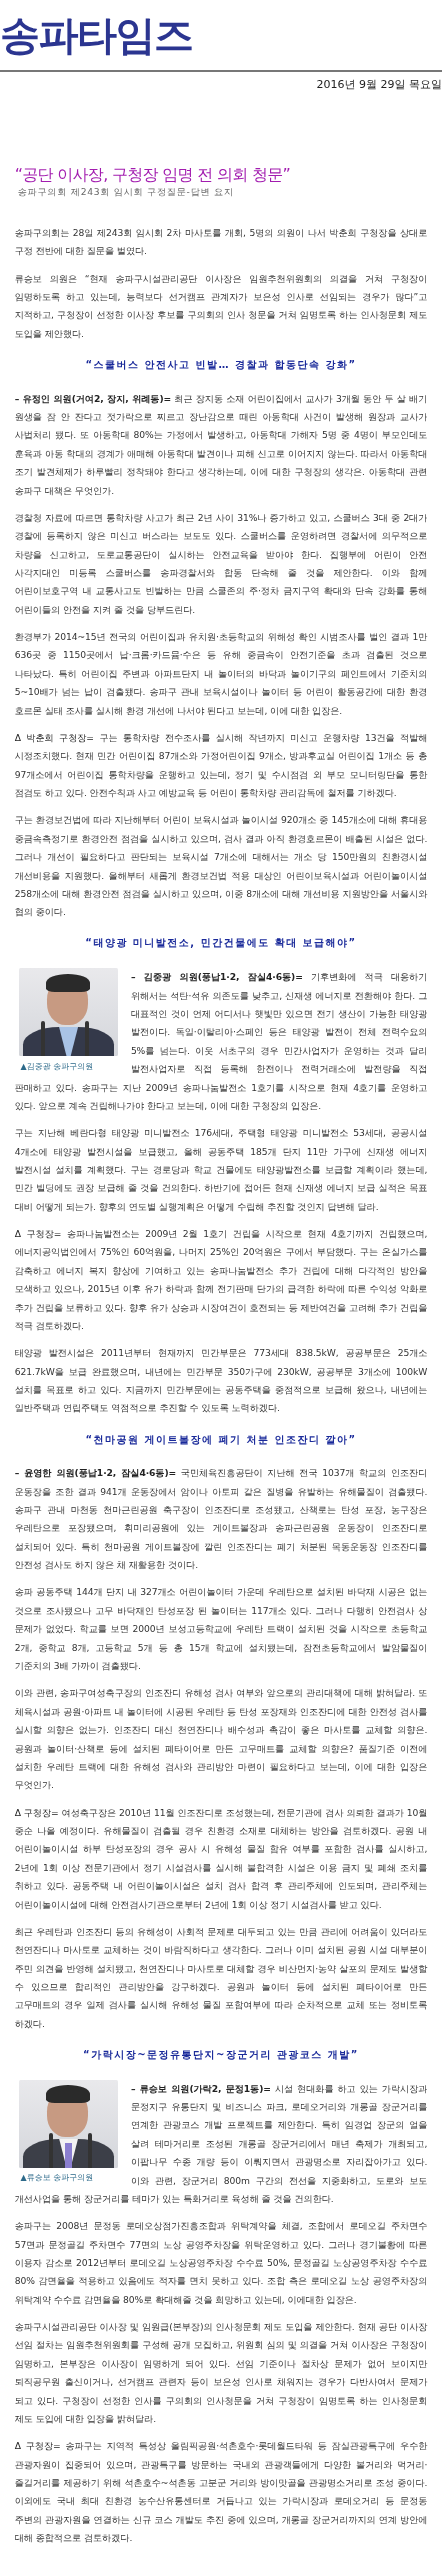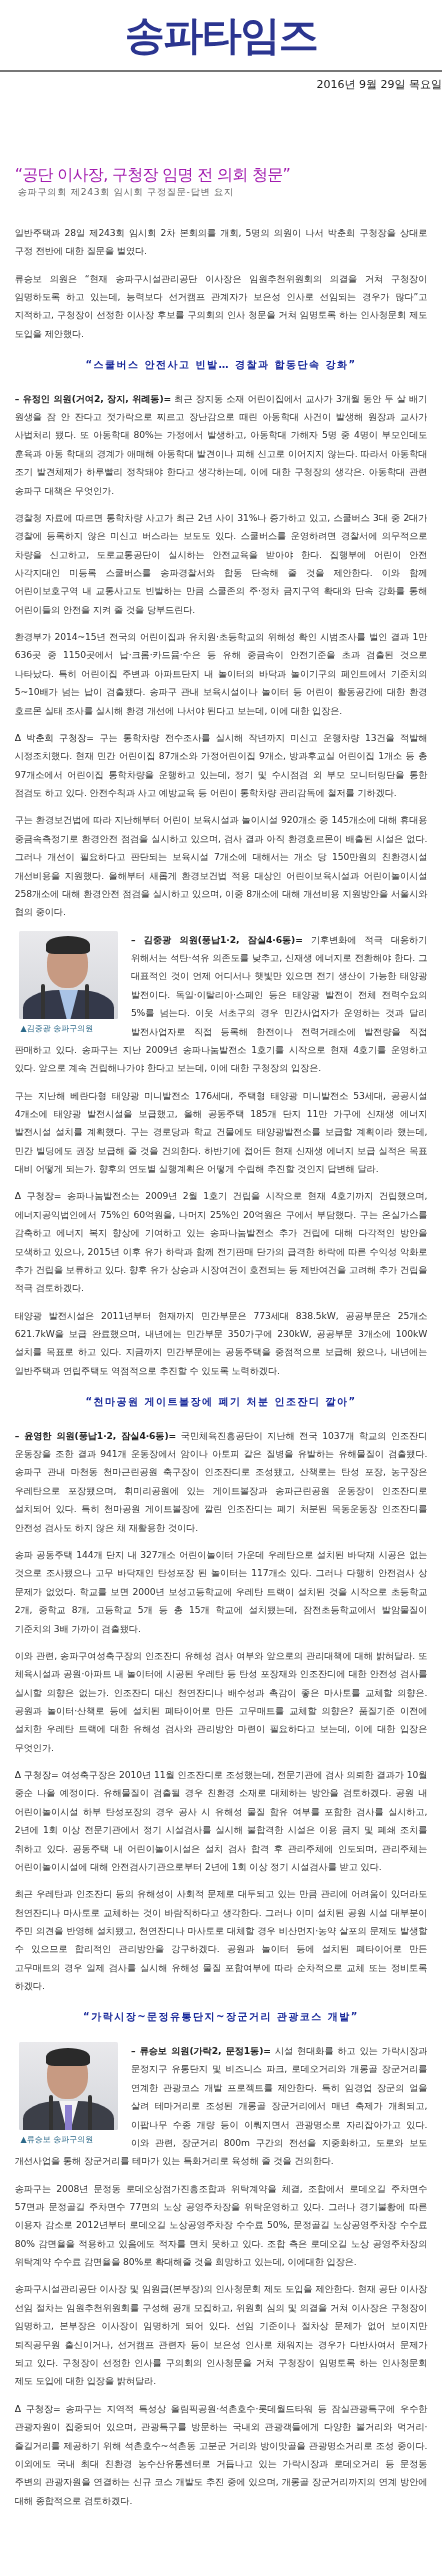--- a/index.html
+++ b/index.html
@@ -1,17 +1,17 @@
 <!DOCTYPE html>
 <html style="font-size:11.8px"><head>
 <meta charset="utf-8">
 <style>
   html, body { margin: 0; padding: 0; background: #ffffff; }
   body { width: 442px; font-family: "DejaVu Sans", sans-serif; color: #222; }
-  .masthead { height: 70px; display: flex; align-items: center; justify-content: center; }
+  .masthead { height: 70px; display: flex; align-items: center; }
   .logo { font-family: "DejaVu Sans", sans-serif; font-weight: bold; font-size: 40px; color: #2b3590; letter-spacing: -1.5px; line-height: 1; }
   .rule { height: 1.5px; background: #777; margin: 0; }
   .dateline { text-align: right; font-size: 11px; color: #222; padding: 5.9px 0 0 0; height: 17.7px; }
   .spacer-top { height: 71px; }
   .headline { margin: 0 14.7px; font-size: 16px; font-weight: normal; color: #a21caf; letter-spacing: -0.7px; line-height: 1.15; }
   .subhead { margin: 1.5px 17.7px 0 17.7px; font-size: 9.2px; color: #666; letter-spacing: 0.7px; }
   .article { padding: 0 14.7px; }
   p.para { margin: 0 0 8.8px 0; font-size: 9.2px; line-height: 18.4px; color: #333; text-align: justify; letter-spacing: -0.1px; word-break: keep-all; }
   .lead-space { height: 25px; }
   h3.section { margin: 14.7px 0 17.7px 0; font-size: 10px; font-weight: bold; color: #1a2a9a; letter-spacing: 1.5px; text-align: center; }
@@ -41,35 +41,36 @@
 </header>
 
 <div class="spacer-top"></div>
 
 <h1 class="headline">“공단 이사장, 구청장 임명 전 의회 청문”</h1>
 <div class="subhead">송파구의회 제243회 임시회 구정질문-답변 요지</div>
 
 <div class="lead-space"></div>
 
 <main class="article">
-  <p class="para">일반주택과 28일 제243회 임시회 2차 본회의를 개회, 5명의 의원이 나서 박춘희 구청장을 상대로 구정 전반에 대한 질문을 벌였다.</p>
+  <p class="para">송파구의회는 28일 제243회 임시회 2차 마사토를 개회, 5명의 의원이 나서 박춘희 구청장을 상대로 구정 전반에 대한 질문을 벌였다.</p>
   <p class="para">류승보 의원은 “현재 송파구시설관리공단 이사장은 임원추천위원회의 의결을 거쳐 구청장이 임명하도록 하고 있는데, 능력보다 선거캠프 관계자가 보은성 인사로 선임되는 경우가 많다”고 지적하고, 구청장이 선정한 이사장 후보를 구의회의 인사 청문을 거쳐 임명토록 하는 인사청문회 제도 도입을 제안했다.</p>
 
   <section>
     <h3 class="section">“스쿨버스 안전사고 빈발… 경찰과 합동단속 강화”</h3>
     <div class="qa">
       <p class="para"><span class="speaker">– 유정인 의원(거여2, 장지, 위례동)=</span><span> 최근 장지동 소재 어린이집에서 교사가 3개월 동안 두 살 배기 원생을 잠 안 잔다고 젓가락으로 찌르고 장난감으로 때린 아동학대 사건이 발생해 원장과 교사가 사법처리 됐다. 또 아동학대 80%는 가정에서 발생하고, 아동학대 가해자 5명 중 4명이 부모인데도 훈육과 아동 학대의 경계가 애매해 아동학대 발견이나 피해 신고로 이어지지 않는다. 따라서 아동학대 조기 발견체제가 하루빨리 정착돼야 한다고 생각하는데, 이에 대한 구청장의 생각은. 아동학대 관련 송파구 대책은 무엇인가.</span></p>
       <p class="para">경찰청 자료에 따르면 통학차량 사고가 최근 2년 사이 31%나 증가하고 있고, 스쿨버스 3대 중 2대가 경찰에 등록하지 않은 미신고 버스라는 보도도 있다. 스쿨버스를 운영하려면 경찰서에 의무적으로 차량을 신고하고, 도로교통공단이 실시하는 안전교육을 받아야 한다. 집행부에 어린이 안전 사각지대인 미등록 스쿨버스를 송파경찰서와 합동 단속해 줄 것을 제안한다. 이와 함께 어린이보호구역 내 교통사고도 빈발하는 만큼 스쿨존의 주·정차 금지구역 확대와 단속 강화를 통해 어린이들의 안전을 지켜 줄 것을 당부드린다.</p>
     </div>
     <p class="para">환경부가 2014~15년 전국의 어린이집과 유치원·초등학교의 위해성 확인 시범조사를 벌인 결과 1만 636곳 중 1150곳에서 납·크롬·카드뮴·수은 등 유해 중금속이 안전기준을 초과 검출된 것으로 나타났다. 특히 어린이집 주변과 아파트단지 내 놀이터의 바닥과 놀이기구의 페인트에서 기준치의 5~10배가 넘는 납이 검출됐다. 송파구 관내 보육시설이나 놀이터 등 어린이 활동공간에 대한 환경 호르몬 실태 조사를 실시해 환경 개선에 나서야 된다고 보는데, 이에 대한 입장은.</p>
     <p class="para"><span class="ans">Δ 박춘희 구청장=</span><span> 구는 통학차량 전수조사를 실시해 작년까지 미신고 운행차량 13건을 적발해 시정조치했다. 현재 민간 어린이집 87개소와 가정어린이집 9개소, 방과후교실 어린이집 1개소 등 총 97개소에서 어린이집 통학차량을 운행하고 있는데, 정기 및 수시점검 외 부모 모니터링단을 통한 점검도 하고 있다. 안전수칙과 사고 예방교육 등 어린이 통학차량 관리감독에 철저를 기하겠다.</span></p>
     <p class="para">구는 환경보건법에 따라 지난해부터 어린이 보육시설과 놀이시설 920개소 중 145개소에 대해 휴대용 중금속측정기로 환경안전 점검을 실시하고 있으며, 검사 결과 아직 환경호르몬이 배출된 시설은 없다. 그러나 개선이 필요하다고 판단되는 보육시설 7개소에 대해서는 개소 당 150만원의 친환경시설 개선비용을 지원했다. 올해부터 새롭게 환경보건법 적용 대상인 어린이보육시설과 어린이놀이시설 258개소에 대해 환경안전 점검을 실시하고 있으며, 이중 8개소에 대해 개선비용 지원방안을 서울시와 협의 중이다.</p>
   </section>
 
   <section>
+    <h3 class="section">“태양광 미니발전소, 민간건물에도 확대 보급해야”</h3>
     <div class="qa">
       <div class="photo-box">
         <div class="photo">
           <div class="bg"></div>
             <div class="suit" style="background:#34394a"></div>
             <div class="shirt" style="background:#a9c3e6"></div>
             <div class="head"></div>
             <div class="hair"></div>
           <div class="mic" style="left:22px"></div>
             <div class="mic" style="left:66px"></div>

